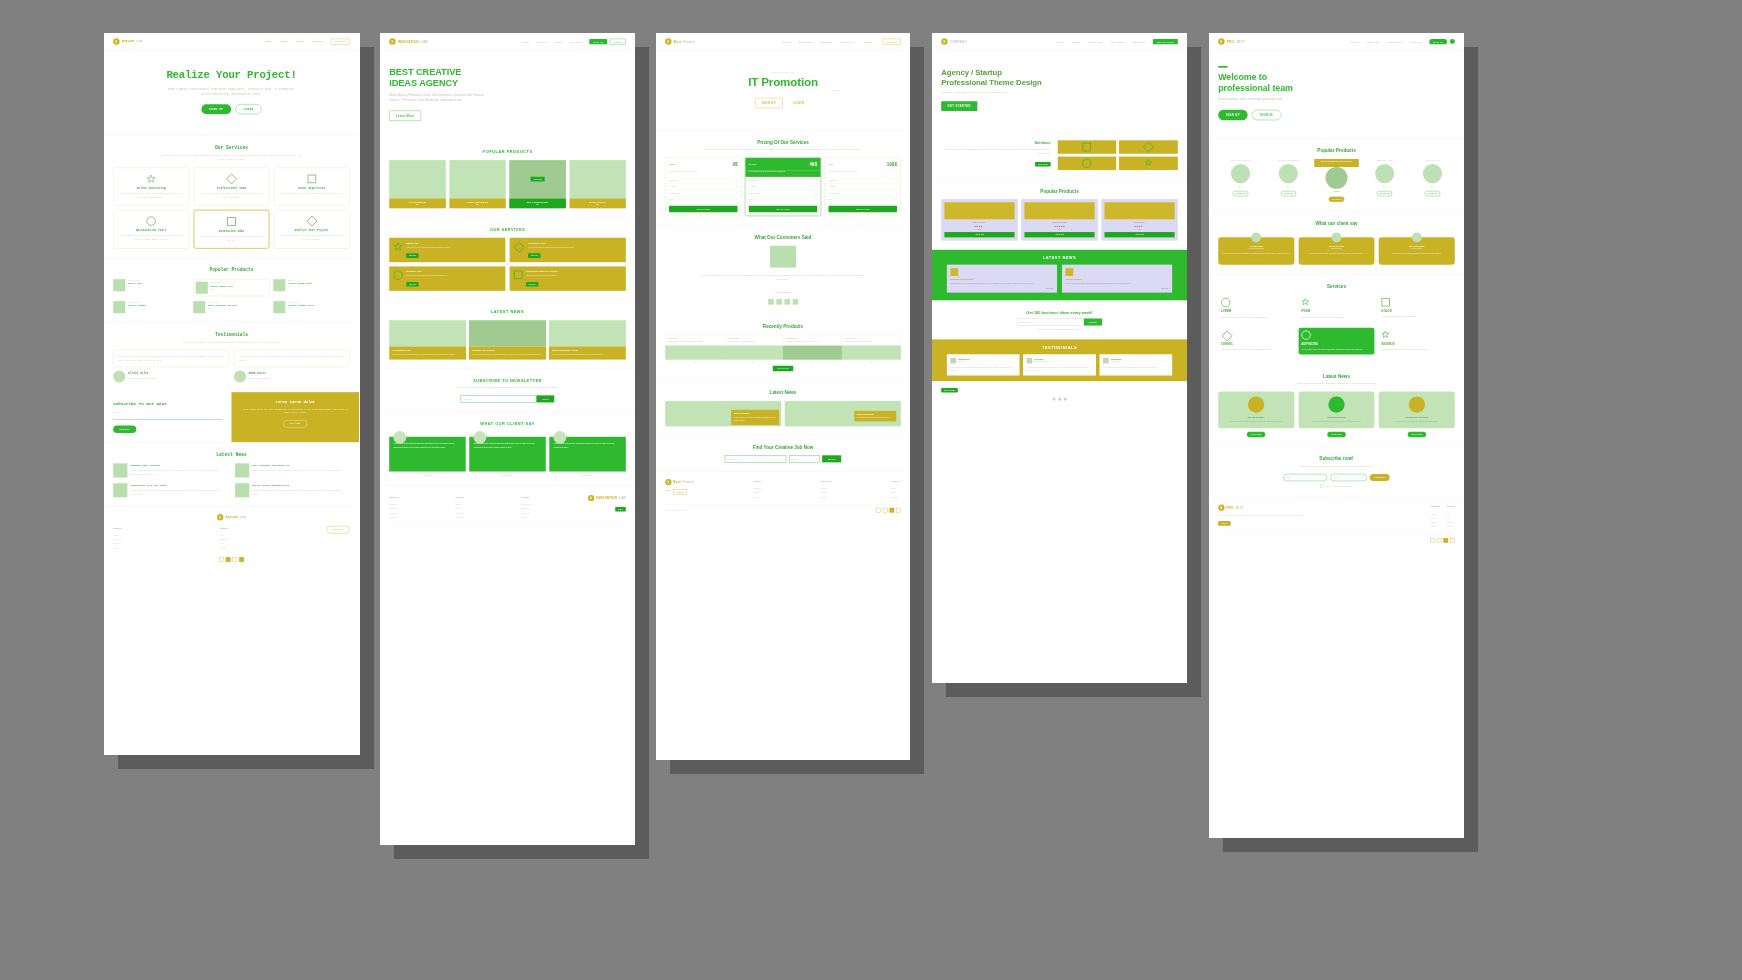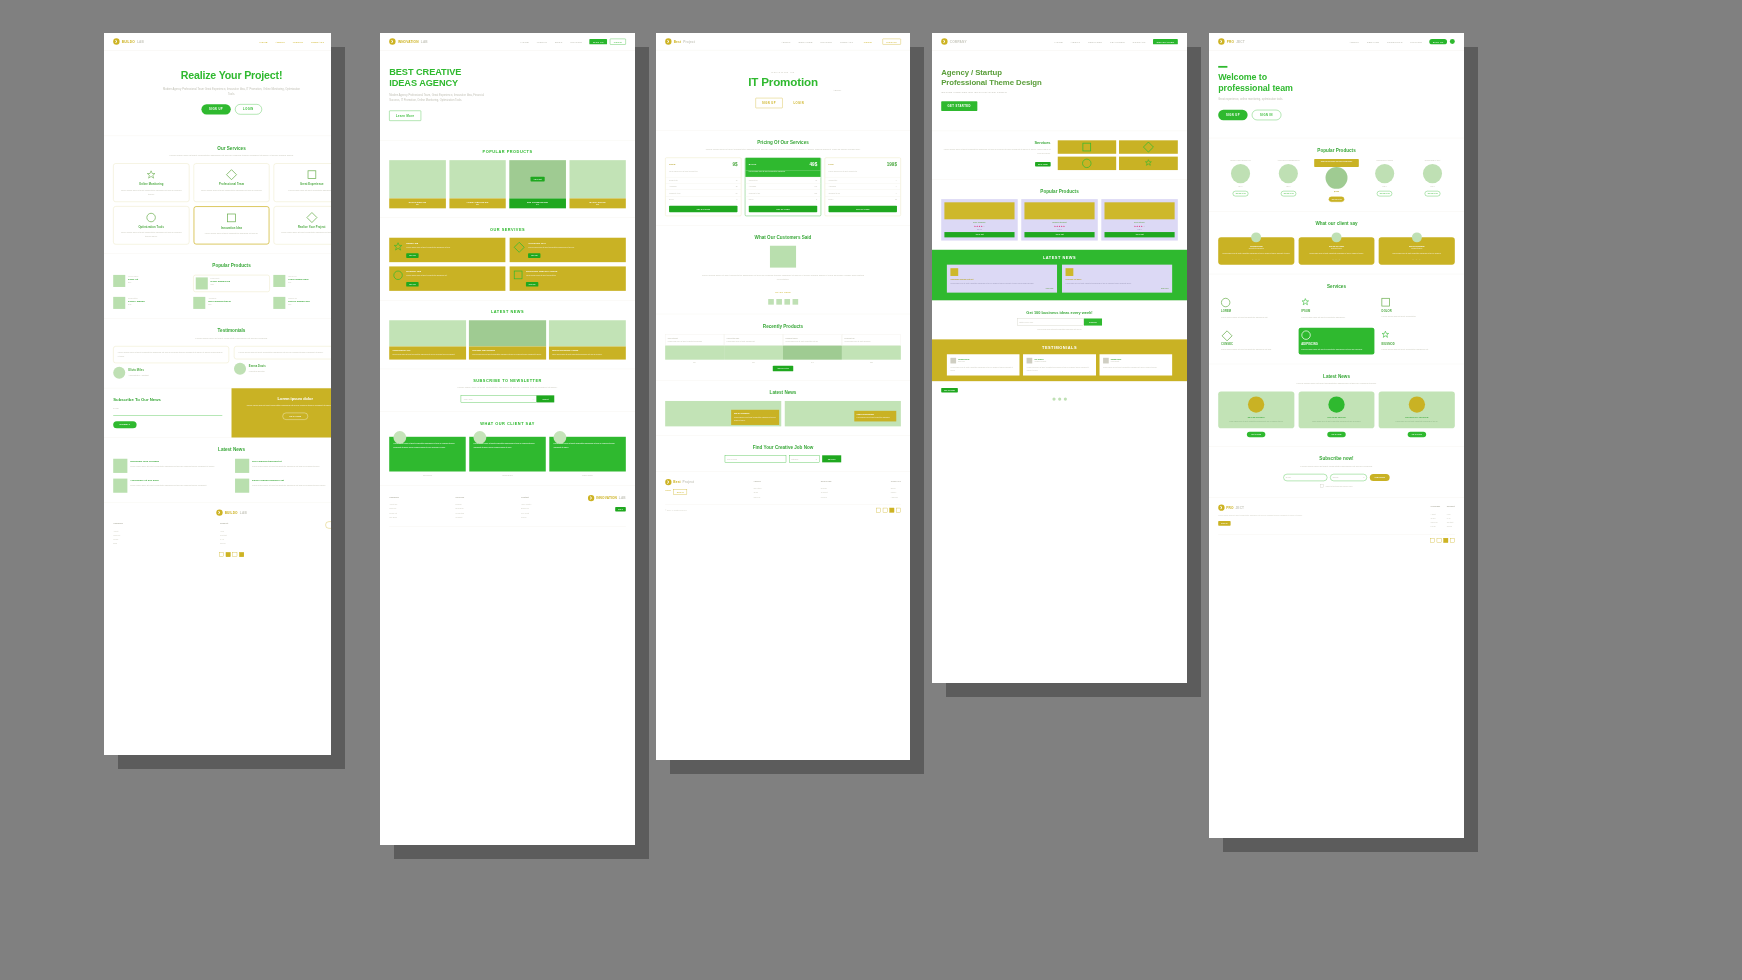--- a/index.html
+++ b/index.html
@@ -9,21 +9,21 @@
     font-family:"Liberation Sans",sans-serif;
     -webkit-font-smoothing:antialiased;
   }
   .stage{position:relative;width:1742px;height:980px;background:#808080;}
 
   
   .panel{
     position:absolute;background:#ffffff;overflow:hidden;
     box-shadow: 14px 14px 0 rgba(0,0,0,.28);
   }
-  .p1{left:104px;top:33px;width:227px;height:722px;}
+  .p1{left:104px;top:33px;width:256px;height:722px;font-family:Liberation Mono, monospace;}
   .p2{left:380px;top:33px;width:255px;height:812px;}
   .p3{left:656px;top:33px;width:254px;height:727px;}
   .p4{left:932px;top:33px;width:255px;height:650px;}
   .p5{left:1209px;top:33px;width:255px;height:805px;}
 
   .scaler{transform-origin:0 0;}
 
   
   .pg{width:720px;background:#fff;}
   .nav{height:48px;display:flex;align-items:center;padding:0 26px;border-bottom:1px solid #f0efe7;}

